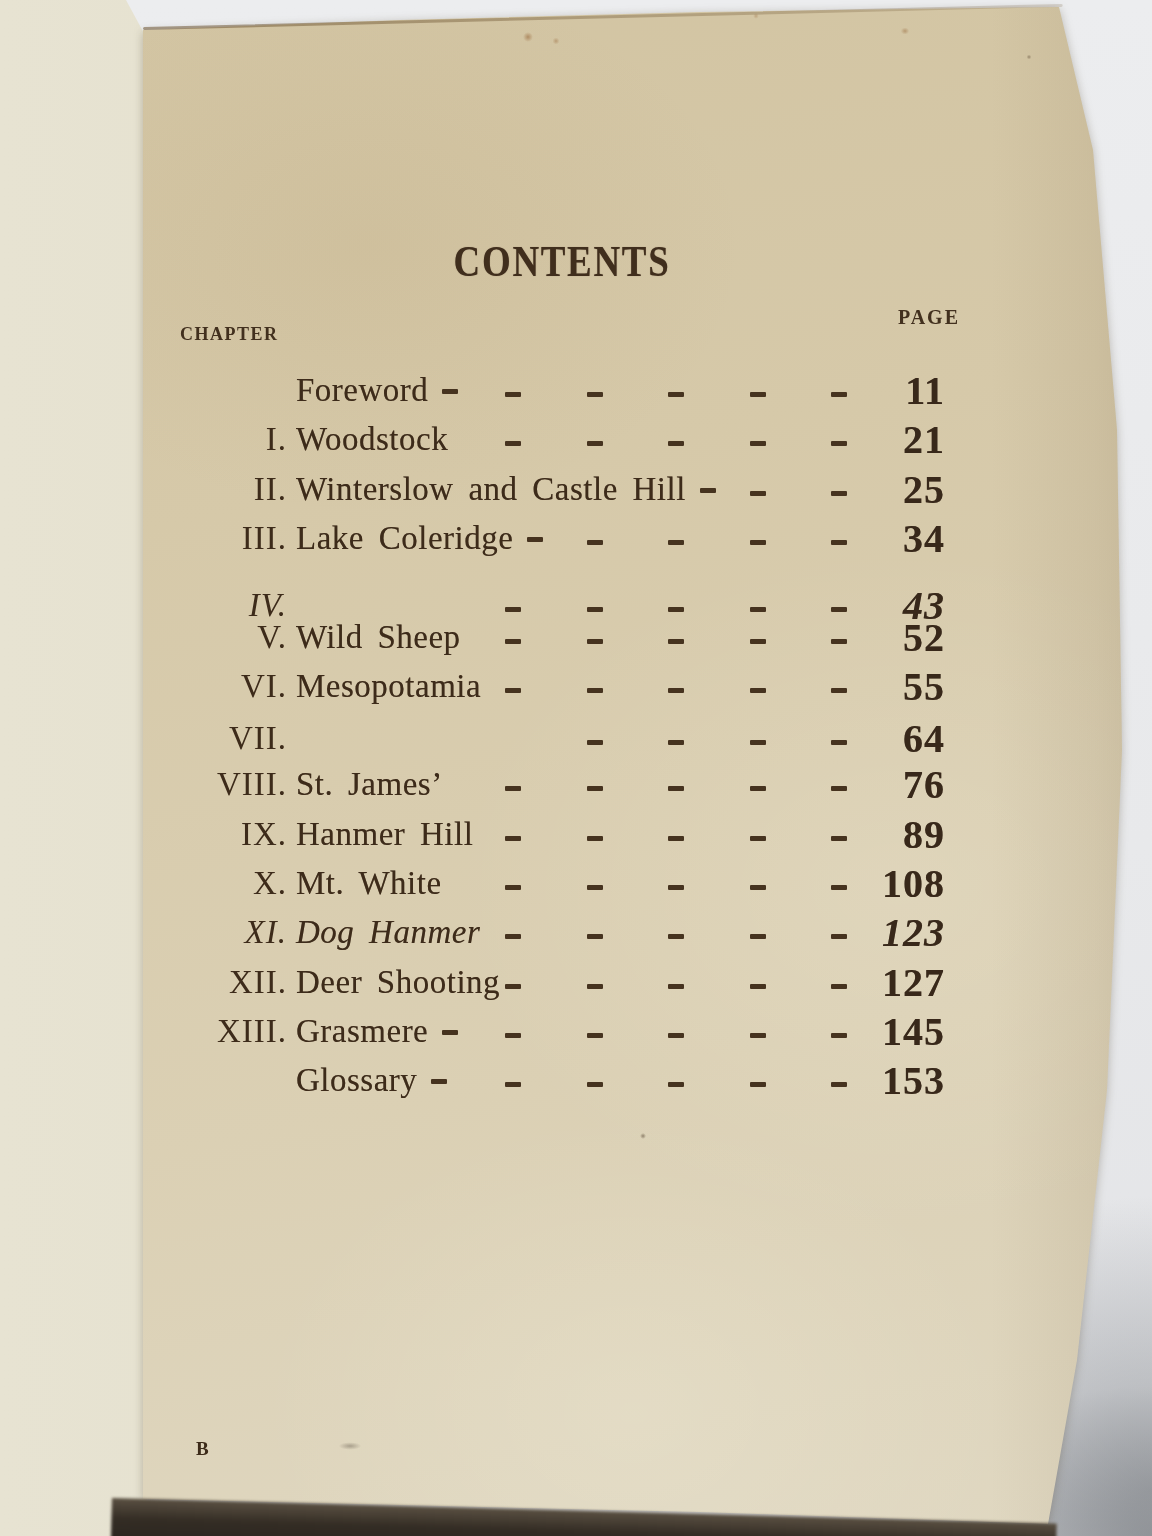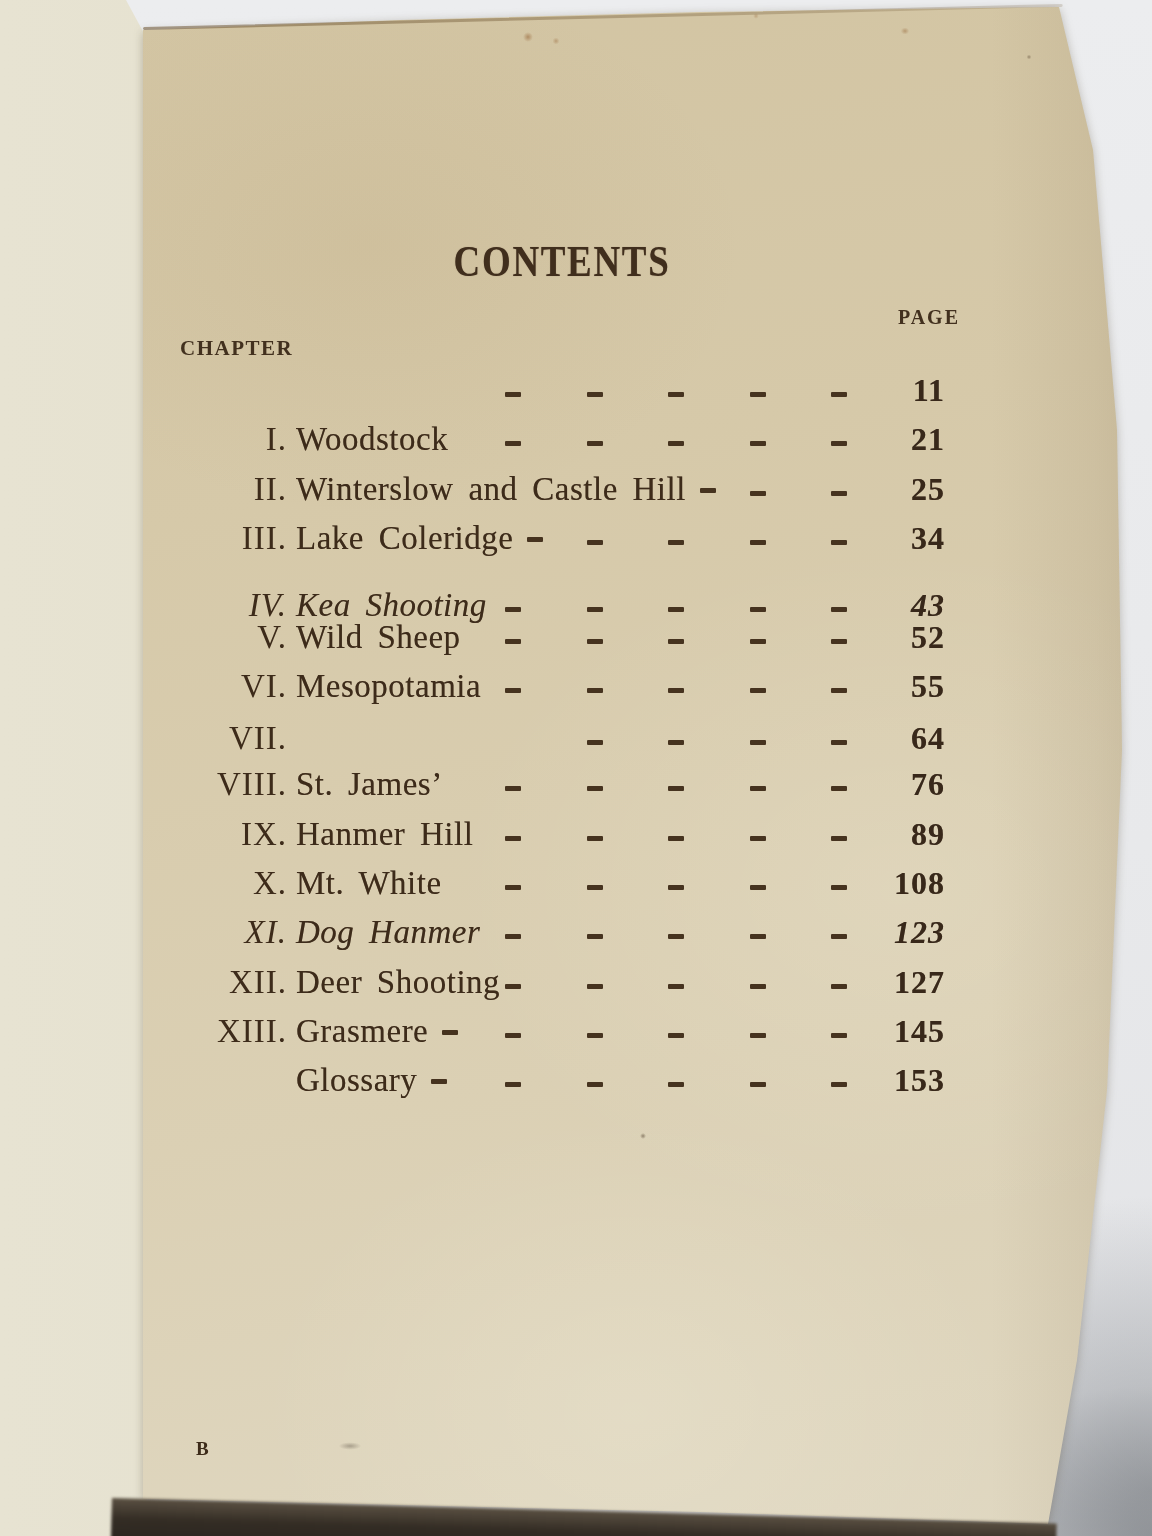--- a/index.html
+++ b/index.html
@@ -59,22 +59,22 @@
     filter:blur(1.5px);
   }
   .text-layer{position:absolute;inset:0;color:#3d2b1a;border-radius:13px;}
   .toc-title{
     position:absolute;left:562px;top:236px;
     font-size:44px;letter-spacing:2px;font-weight:600;color:#402e1d;
     transform:translateX(-50%) scaleX(.84);white-space:nowrap;
     text-shadow:0 0 1px rgba(64,46,29,.4);
   }
   .col-chapter{
-    position:absolute;left:180px;top:336px;
-    font-size:21px;font-weight:700;letter-spacing:1.5px;color:#42301e;
+    position:absolute;left:180px;top:324px;
+    font-size:18px;font-weight:700;letter-spacing:1.5px;color:#42301e;
   }
   .col-page{
     position:absolute;left:860px;top:306px;width:100px;text-align:right;
     font-size:20px;font-weight:700;letter-spacing:2px;color:#42301e;
   }
   .toc-row{position:absolute;left:160px;width:800px;height:49px;line-height:49px;}
   .numeral{
     position:absolute;left:0;top:0;width:127px;text-align:right;
     font-size:33px;letter-spacing:1px;white-space:nowrap;
   }
@@ -83,21 +83,21 @@
     font-size:33px;letter-spacing:.5px;word-spacing:6px;
     text-shadow:0 0 .6px rgba(61,43,26,.5);
   }
   .dash{
     display:inline-block;width:16px;height:5px;background:#46331f;border-radius:1px;
   }
   .title .dash{margin-left:14px;vertical-align:7px;}
   .slot-dash{position:absolute;top:26px;}
   .pagenum{
     position:absolute;left:690px;top:0;width:95px;text-align:right;
-    font-size:32px;font-weight:700;letter-spacing:1px;color:#38281a;
+    font-size:40px;font-weight:700;letter-spacing:1px;color:#38281a;
     text-shadow:0 0 .6px rgba(56,40,26,.5);
   }
   .sig-mark{
     position:absolute;left:196px;top:1438px;
     font-size:19px;font-weight:700;color:#3d2b1a;
   }
 </style>
 </head>
 <body>
 
@@ -109,20 +109,21 @@
 </div>
 <div class="page-top-edge"></div>
 <div class="under-shadow"></div>
 
 <div class="text-layer">
   <div class="toc-title">CONTENTS</div>
   <div class="col-chapter">CHAPTER</div>
   <div class="col-page">PAGE</div>
   <div id="toc">
       <div class="toc-row" style="top: 366px;">
+        <span class="title"><span>Foreword</span><span class="dash"></span></span>
         <span class="dash slot-dash" style="left: 345px;"></span>
         <span class="dash slot-dash" style="left: 426.5px;"></span>
         <span class="dash slot-dash" style="left: 508px;"></span>
         <span class="dash slot-dash" style="left: 589.5px;"></span>
         <span class="dash slot-dash" style="left: 671px;"></span>
         <span class="pagenum">11</span>
       </div>
       <div class="toc-row" style="top: 415.3px;">
         <span class="numeral">I.</span>
         <span class="title"><span>Woodstock</span></span>
@@ -144,21 +145,20 @@
         <span class="numeral">III.</span>
         <span class="title"><span>Lake Coleridge</span><span class="dash"></span></span>
         <span class="dash slot-dash" style="left: 426.5px;"></span>
         <span class="dash slot-dash" style="left: 508px;"></span>
         <span class="dash slot-dash" style="left: 589.5px;"></span>
         <span class="dash slot-dash" style="left: 671px;"></span>
         <span class="pagenum">34</span>
       </div>
       <div class="toc-row" style="top: 581px; font-style: italic;">
         <span class="numeral">IV.</span>
-        <span class="title"><span>Kea Shooting</span></span>
         <span class="dash slot-dash" style="left: 345px;"></span>
         <span class="dash slot-dash" style="left: 426.5px;"></span>
         <span class="dash slot-dash" style="left: 508px;"></span>
         <span class="dash slot-dash" style="left: 589.5px;"></span>
         <span class="dash slot-dash" style="left: 671px;"></span>
         <span class="pagenum">43</span>
       </div>
       <div class="toc-row" style="top: 612.5px;">
         <span class="numeral">V.</span>
         <span class="title"><span>Wild Sheep</span></span>

